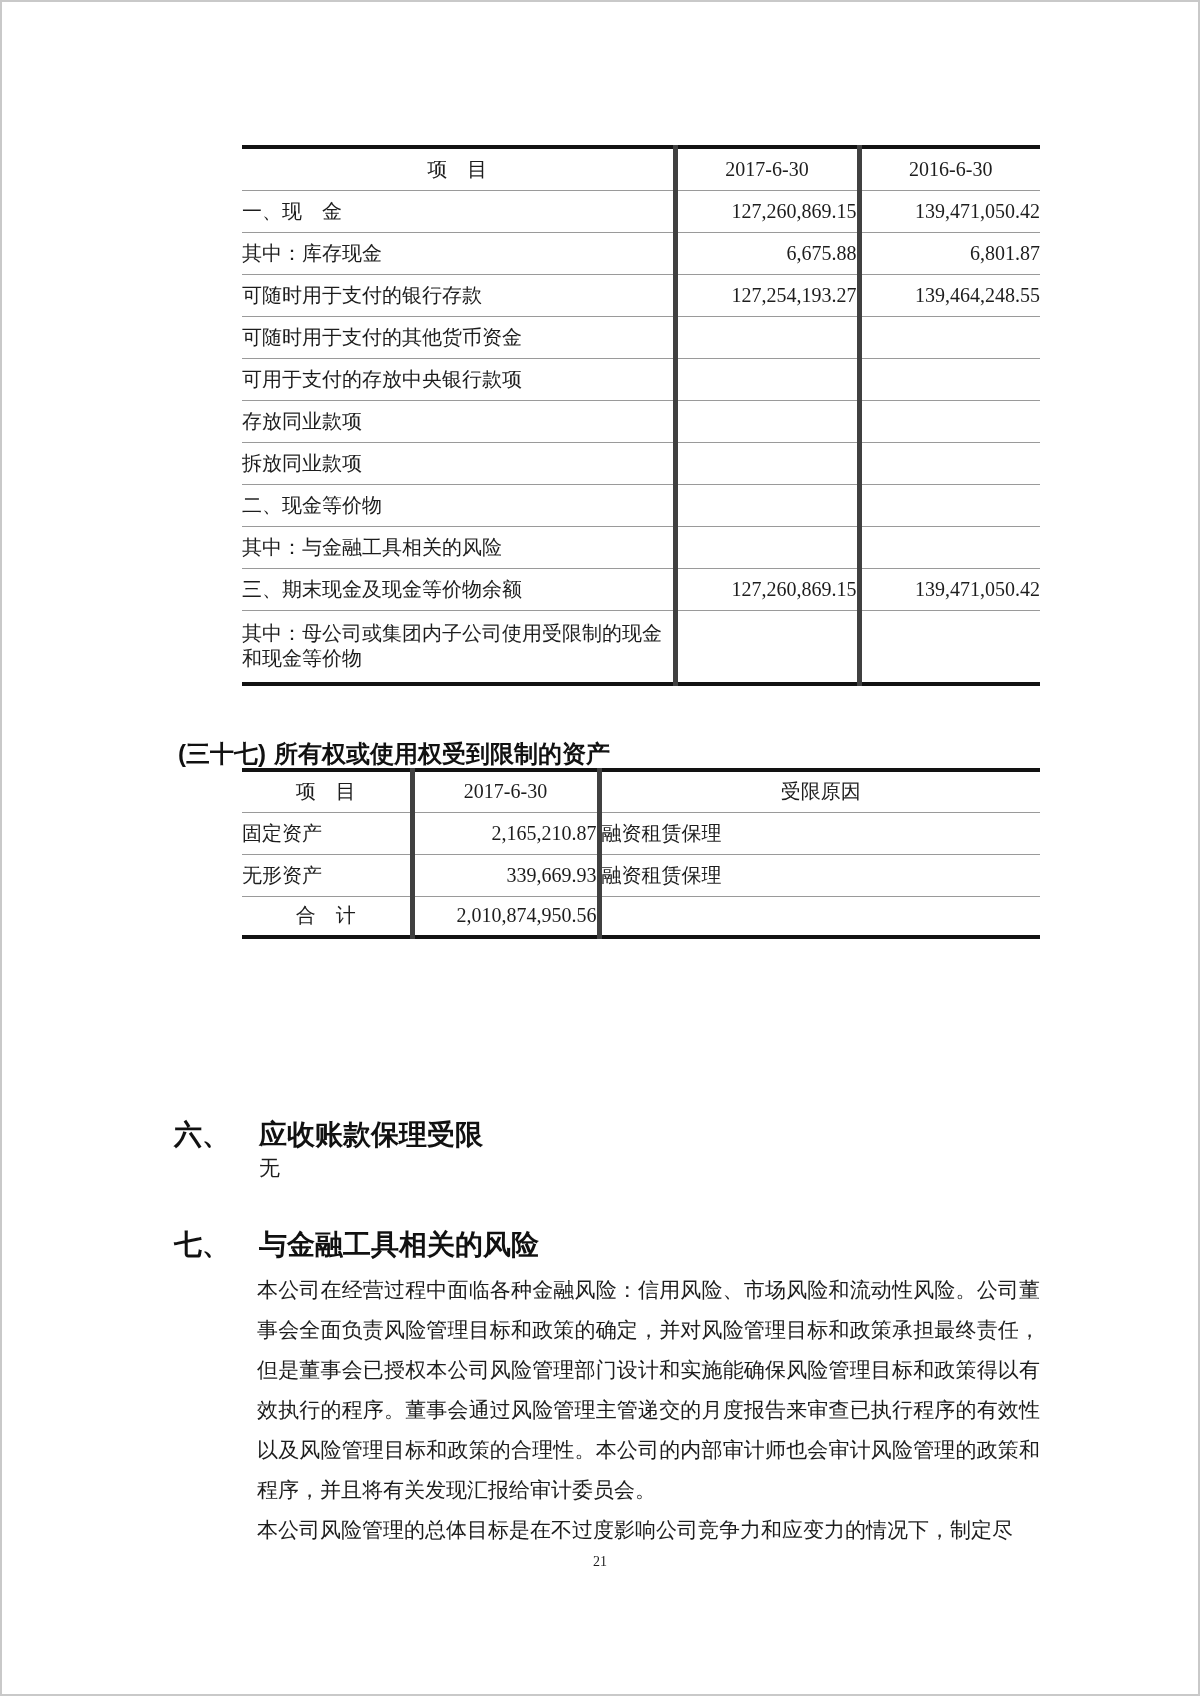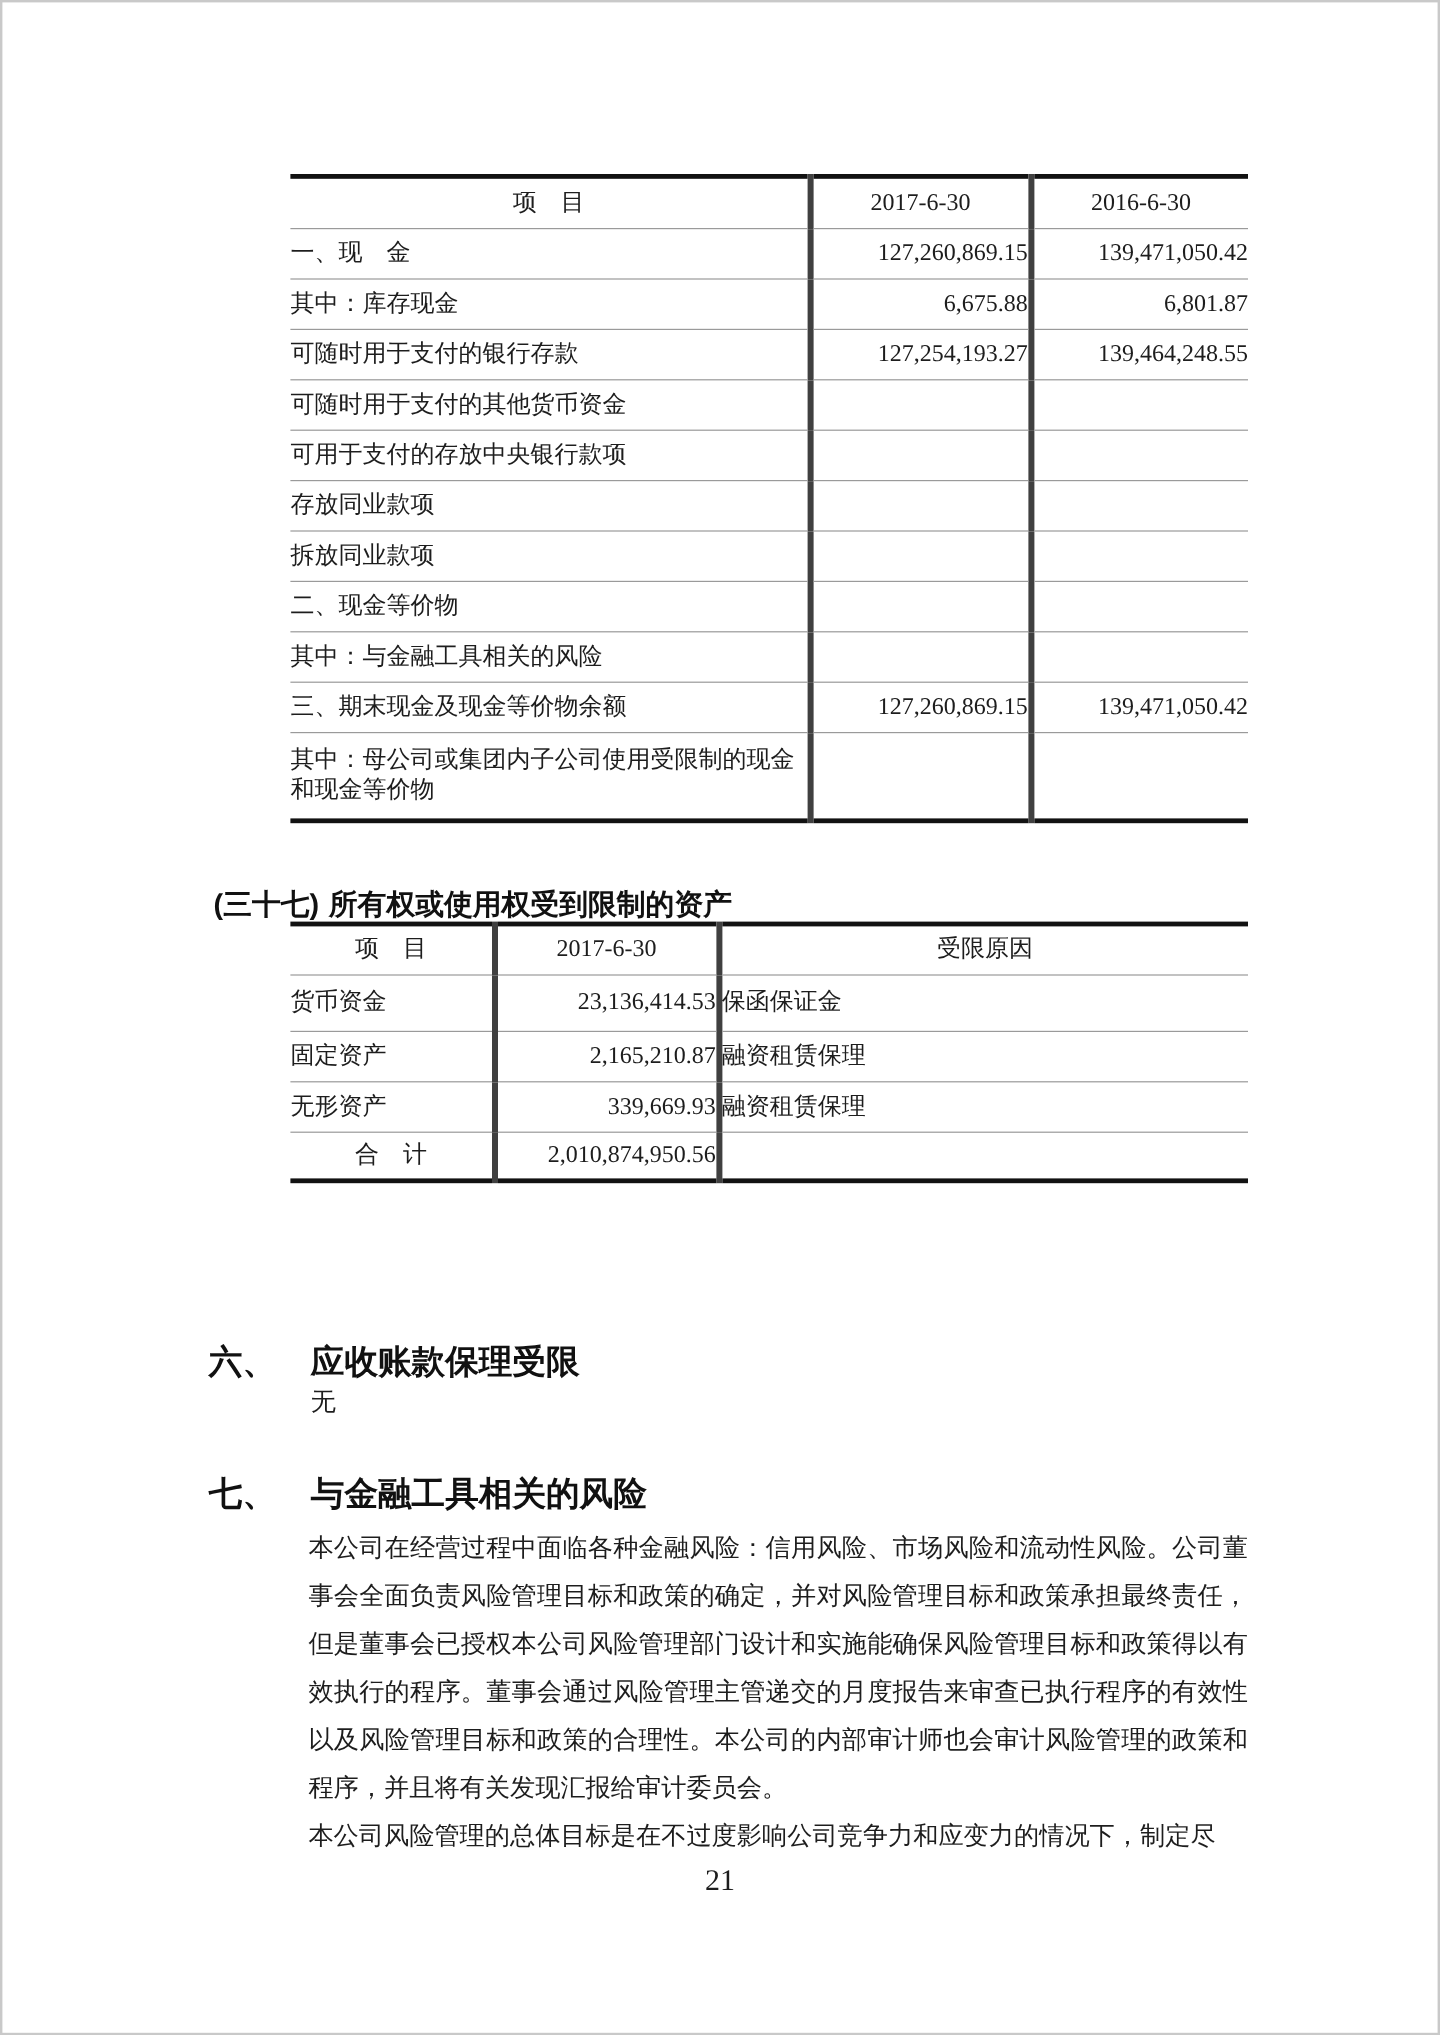--- a/index.html
+++ b/index.html
@@ -46,21 +46,21 @@
     font-family:"Liberation Sans","DejaVu Sans",sans-serif;
     font-weight:700;font-size:28px;color:#111;white-space:nowrap;
   }
   .big-head .h-title{position:absolute;left:85px;top:0;}
   .none-text{position:absolute;left:257px;top:1152px;font-size:21px;}
   .body-text{
     position:absolute;left:255px;top:1268px;width:783px;
     font-size:21px;line-height:40px;text-align:justify;text-align-last:left;
   }
   .body-text p{margin:0;}
-  .page-num{position:absolute;left:0;top:1552px;width:100%;text-align:center;font-size:25px;}
+  .page-num{position:absolute;left:0;top:1552px;width:100%;text-align:center;font-size:14px;}
 </style>
 </head>
 <body>
 
 <div class="page">
 
   <table id="t1" class="fin-table" style="top:143px;">
     <colgroup>
         <col style="width:433px">
         <col style="width:184px">
@@ -139,25 +139,20 @@
         <col style="width:170px">
         <col style="width:187px">
         <col style="width:441px">
       </colgroup>
     <tbody>
         <tr class="hrow">
       <td class="hdr">项　目</td>
       <td class="hdr vline">2017-6-30</td>
       <td class="hdr vline">受限原因</td>
     </tr>
-    <tr style="height:47px;">
-      <td class="t2-item">货币资金</td>
-      <td class="t2-val vline">23,136,414.53</td>
-      <td class="t2-reason vline">保函保证金</td>
-    </tr>
     <tr style="height:42px;">
       <td class="t2-item">固定资产</td>
       <td class="t2-val vline">2,165,210.87</td>
       <td class="t2-reason vline">融资租赁保理</td>
     </tr>
     <tr style="height:42px;">
       <td class="t2-item">无形资产</td>
       <td class="t2-val vline">339,669.93</td>
       <td class="t2-reason vline">融资租赁保理</td>
     </tr>

